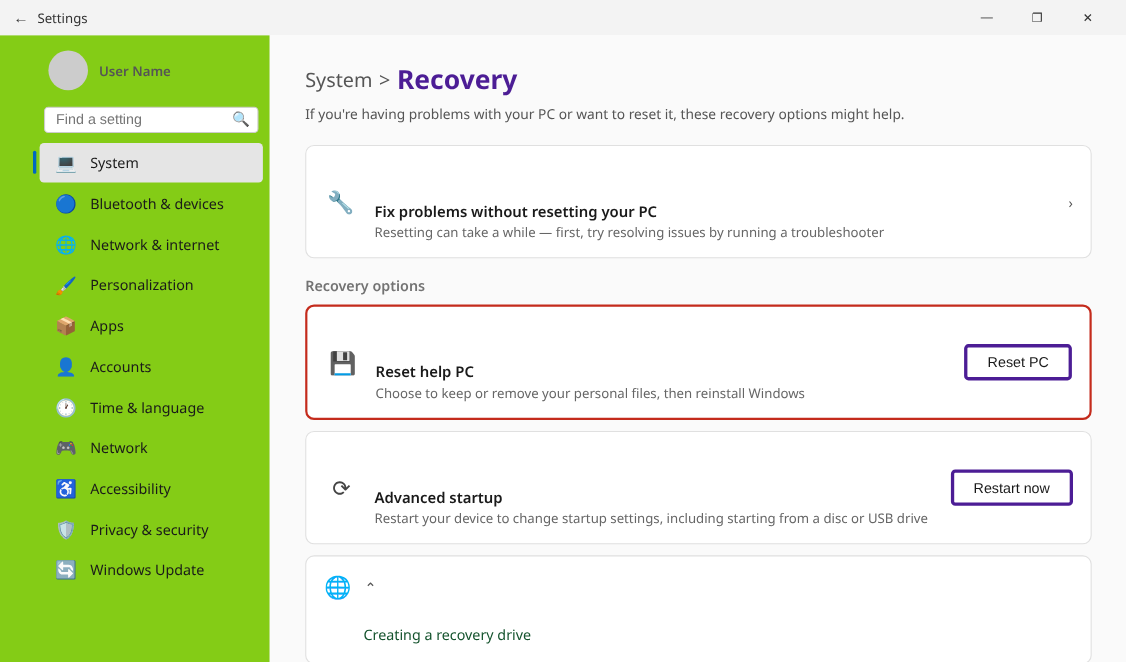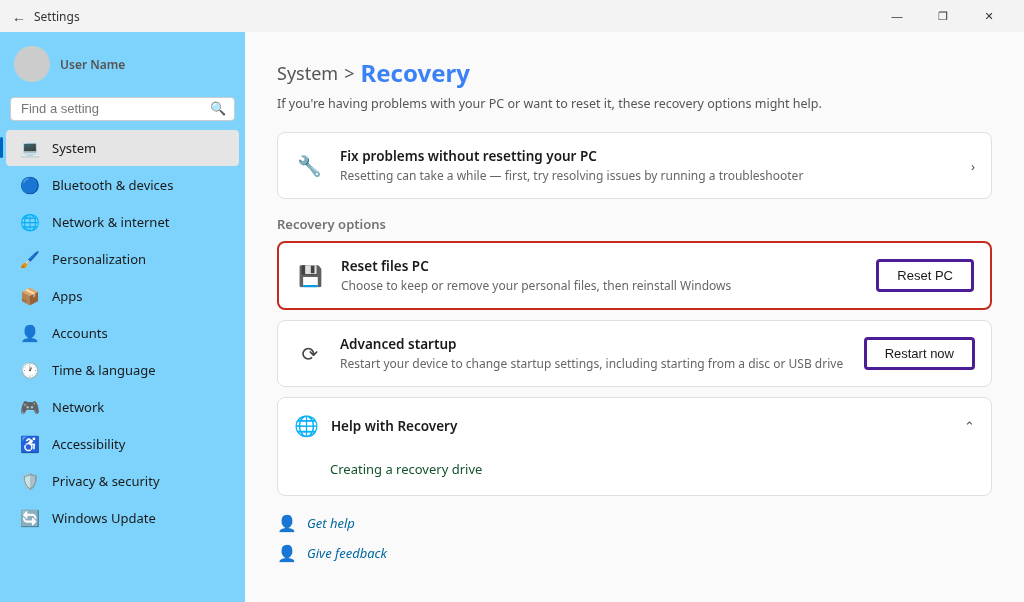--- a/index.html
+++ b/index.html
@@ -52,26 +52,27 @@
 
     .app-body {
       display: flex;
       flex: 1;
       overflow: hidden;
     }
 
     
     .sidebar {
       width: 245px;
-      background: #7dd3fc;
+      background: #84cc16;
       display: flex;
       flex-direction: column;
       flex-shrink: 0;
       padding-top: 4px;
       overflow-y: auto;
+      padding-left: 30px;
     }
     .sidebar-user {
       display: flex;
       align-items: center;
       gap: 10px;
       padding: 10px 14px 14px;
     }
     .sidebar-avatar {
       width: 36px;
       height: 36px;
@@ -160,21 +161,21 @@
       color: #555;
       font-weight: 400;
     }
     .breadcrumb-sep {
       font-size: 18px;
       color: #555;
     }
     .breadcrumb-current {
       font-size: 24px;
       font-weight: 700;
-      color: #3b82f6;
+      color: #4c1d95;
     }
     .page-subtitle {
       font-size: 12.5px;
       color: #555;
       margin-bottom: 20px;
     }
 
     
     .card {
       background: white;
@@ -191,21 +192,21 @@
     .card-icon {
       width: 32px;
       height: 32px;
       display: flex;
       align-items: center;
       justify-content: center;
       flex-shrink: 0;
       font-size: 20px;
       color: #444;
     }
-    .card-text { flex: 1; }
+    .card-text { flex: 1; margin-top: 36px; }
     .card-title {
       font-size: 13.5px;
       font-weight: 600;
       color: #1a1a1a;
     }
     .card-desc {
       font-size: 12px;
       color: #666;
       margin-top: 2px;
     }
@@ -392,42 +393,41 @@
         <span class="card-chevron">›</span>
       </div>
     </div>
 
     <div class="section-label">Recovery options</div>
 
     <div class="card highlighted">
       <div class="card-row">
         <div class="card-icon">💾</div>
         <div class="card-text">
-          <div class="card-title">Reset files PC</div>
+          <div class="card-title">Reset help PC</div>
           <div class="card-desc">Choose to keep or remove your personal files, then reinstall Windows</div>
         </div>
         <button class="card-btn">Reset PC</button>
       </div>
     </div>
 
     <div class="card">
       <div class="card-row">
         <div class="card-icon">⟳</div>
         <div class="card-text">
           <div class="card-title">Advanced startup</div>
           <div class="card-desc">Restart your device to change startup settings, including starting from a disc or USB drive</div>
         </div>
         <button class="card-btn">Restart now</button>
       </div>
     </div>
 
     <div class="help-card">
       <div class="help-header">
         <span class="help-icon">🌐</span>
-        <span class="help-title">Help with Recovery</span>
         <span class="help-chevron">⌃</span>
       </div>
       <div class="help-body">
         <a class="help-link">Creating a recovery drive</a>
       </div>
     </div>
 
     <div class="footer-links">
       <div class="footer-link-row">
         <span class="footer-link-icon">👤</span>

